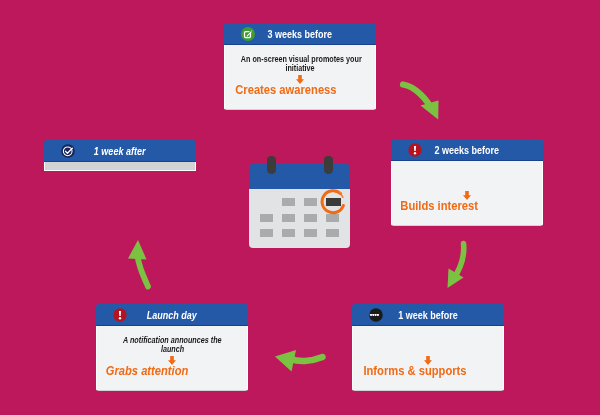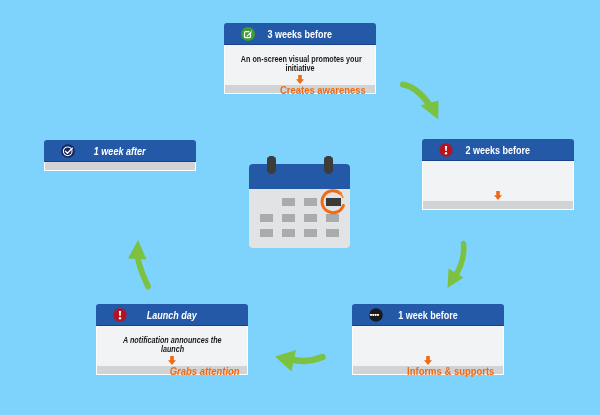--- a/index.html
+++ b/index.html
@@ -1,34 +1,34 @@
 <!DOCTYPE html>
 <html><head>
 <meta charset="utf-8">
 <style>
   html,body{margin:0;padding:0;}
   body{width:600px;height:415px;overflow:hidden;
        font-family:"Liberation Sans",sans-serif;}
-  #stage{position:relative;width:600px;height:415px;background:#7dd3fc;overflow:hidden;}
+  #stage{position:relative;width:600px;height:415px;background:#be185d;overflow:hidden;}
 
   .card{position:absolute;width:152px;height:87px;overflow:hidden;border-radius:3px;}
   .hdr{position:relative;height:22px;background:#2459a8;}
   .hdr:after{content:"";position:absolute;left:0;right:0;bottom:0;height:1px;background:#18408c;}
   .hdr .ico{position:absolute;left:17px;top:4px;width:14px;height:14px;line-height:0;}
   .hdr .ttl{position:absolute;left:0;right:0;top:1px;height:22px;line-height:22px;
             text-align:center;color:#ffffff;font-size:10px;font-weight:bold;}
   .hdr .ttl > span{display:inline-block;transform:scaleX(.9);white-space:nowrap;}
-  .cbody{height:40px;background:#f2f3f5;position:relative;
+  .cbody{height:64px;background:#f2f3f5;position:relative;
          border-left:1px solid #ffffff;border-right:1px solid #ffffff;box-sizing:border-box;}
   .cbody .desc{position:absolute;left:6px;right:6px;top:10px;text-align:center;
                color:#1a1a1a;font-size:8.4px;line-height:9.4px;font-weight:bold;}
   .cbody .desc span{display:inline-block;transform:scaleX(.86);white-space:nowrap;}
   .cbody .arw{position:absolute;left:0;right:0;top:30px;text-align:center;line-height:0;}
-  .cbody .out{position:absolute;left:2px;right:2px;top:40px;text-align:right;
-              color:#f16a14;font-size:11px;line-height:10px;font-weight:bold;}
+  .cbody .out{position:absolute;left:2px;right:2px;top:40px;text-align:left;
+              color:#f16a14;font-size:13px;line-height:10px;font-weight:bold;}
   .cbody .out span{display:inline-block;transform:scaleX(.86);white-space:nowrap;}
   .foot{height:9px;background:#d1d3d5;box-sizing:border-box;
         border-left:1px solid #ffffff;border-right:1px solid #ffffff;border-bottom:1px solid #ffffff;}
 
   #calendar{position:absolute;left:249px;top:156px;width:101px;height:92px;}
   .garrow{position:absolute;line-height:0;overflow:visible;}
 </style>
 </head>
 <body>
 
@@ -98,33 +98,34 @@
         </div>
         <div class="cbody">
           <div class="desc"><span>An on-screen visual promotes your</span><br><span>initiative</span></div>
           <div class="arw"><svg width="8" height="9" viewBox="0 0 8 9">
               <path d="M2.2 0h3.6v4.3h2.2L4 9 0 4.3h2.2z" fill="#f16a14"></path>
             </svg></div>
           <div class="out"><span>Creates awareness</span></div>
         </div>
         <div class="foot"></div>
       </div>
-      <div class="card" style="left: 422px; top: 139px;">
+      <div class="card" style="left: 391px; top: 139px;">
         <div class="hdr">
           <span class="ico"><svg width="14" height="14" viewBox="0 0 28 28">
               <circle cx="14" cy="14" r="13.3" fill="#b61320"></circle>
               <path d="M11.9 6.2h4.2l-.7 9.8h-2.8z" fill="#fff"></path>
               <circle cx="14" cy="20.6" r="2.4" fill="#fff"></circle>
             </svg></span>
           <div class="ttl"><span>2 weeks before</span></div>
         </div>
         <div class="cbody">
           <div class="arw"><svg width="8" height="9" viewBox="0 0 8 9">
               <path d="M2.2 0h3.6v4.3h2.2L4 9 0 4.3h2.2z" fill="#f16a14"></path>
             </svg></div>
+          <div class="out"><span>Builds interest</span></div>
         </div>
         <div class="foot"></div>
       </div>
       <div class="card" style="left: 352px; top: 304px; text-decoration: underline;">
         <div class="hdr">
           <span class="ico"><svg width="14" height="14" viewBox="0 0 28 28">
               <circle cx="14" cy="14" r="13.5" fill="#1a1a1a"></circle>
               <rect x="2.4" y="12.1" width="3.3" height="3.8" rx="0.4" fill="#fff"></rect>
               <rect x="7.0" y="12.1" width="3.3" height="3.8" rx="0.4" fill="#fff"></rect>
               <rect x="11.6" y="12.1" width="3.3" height="3.8" rx="0.4" fill="#fff"></rect>

